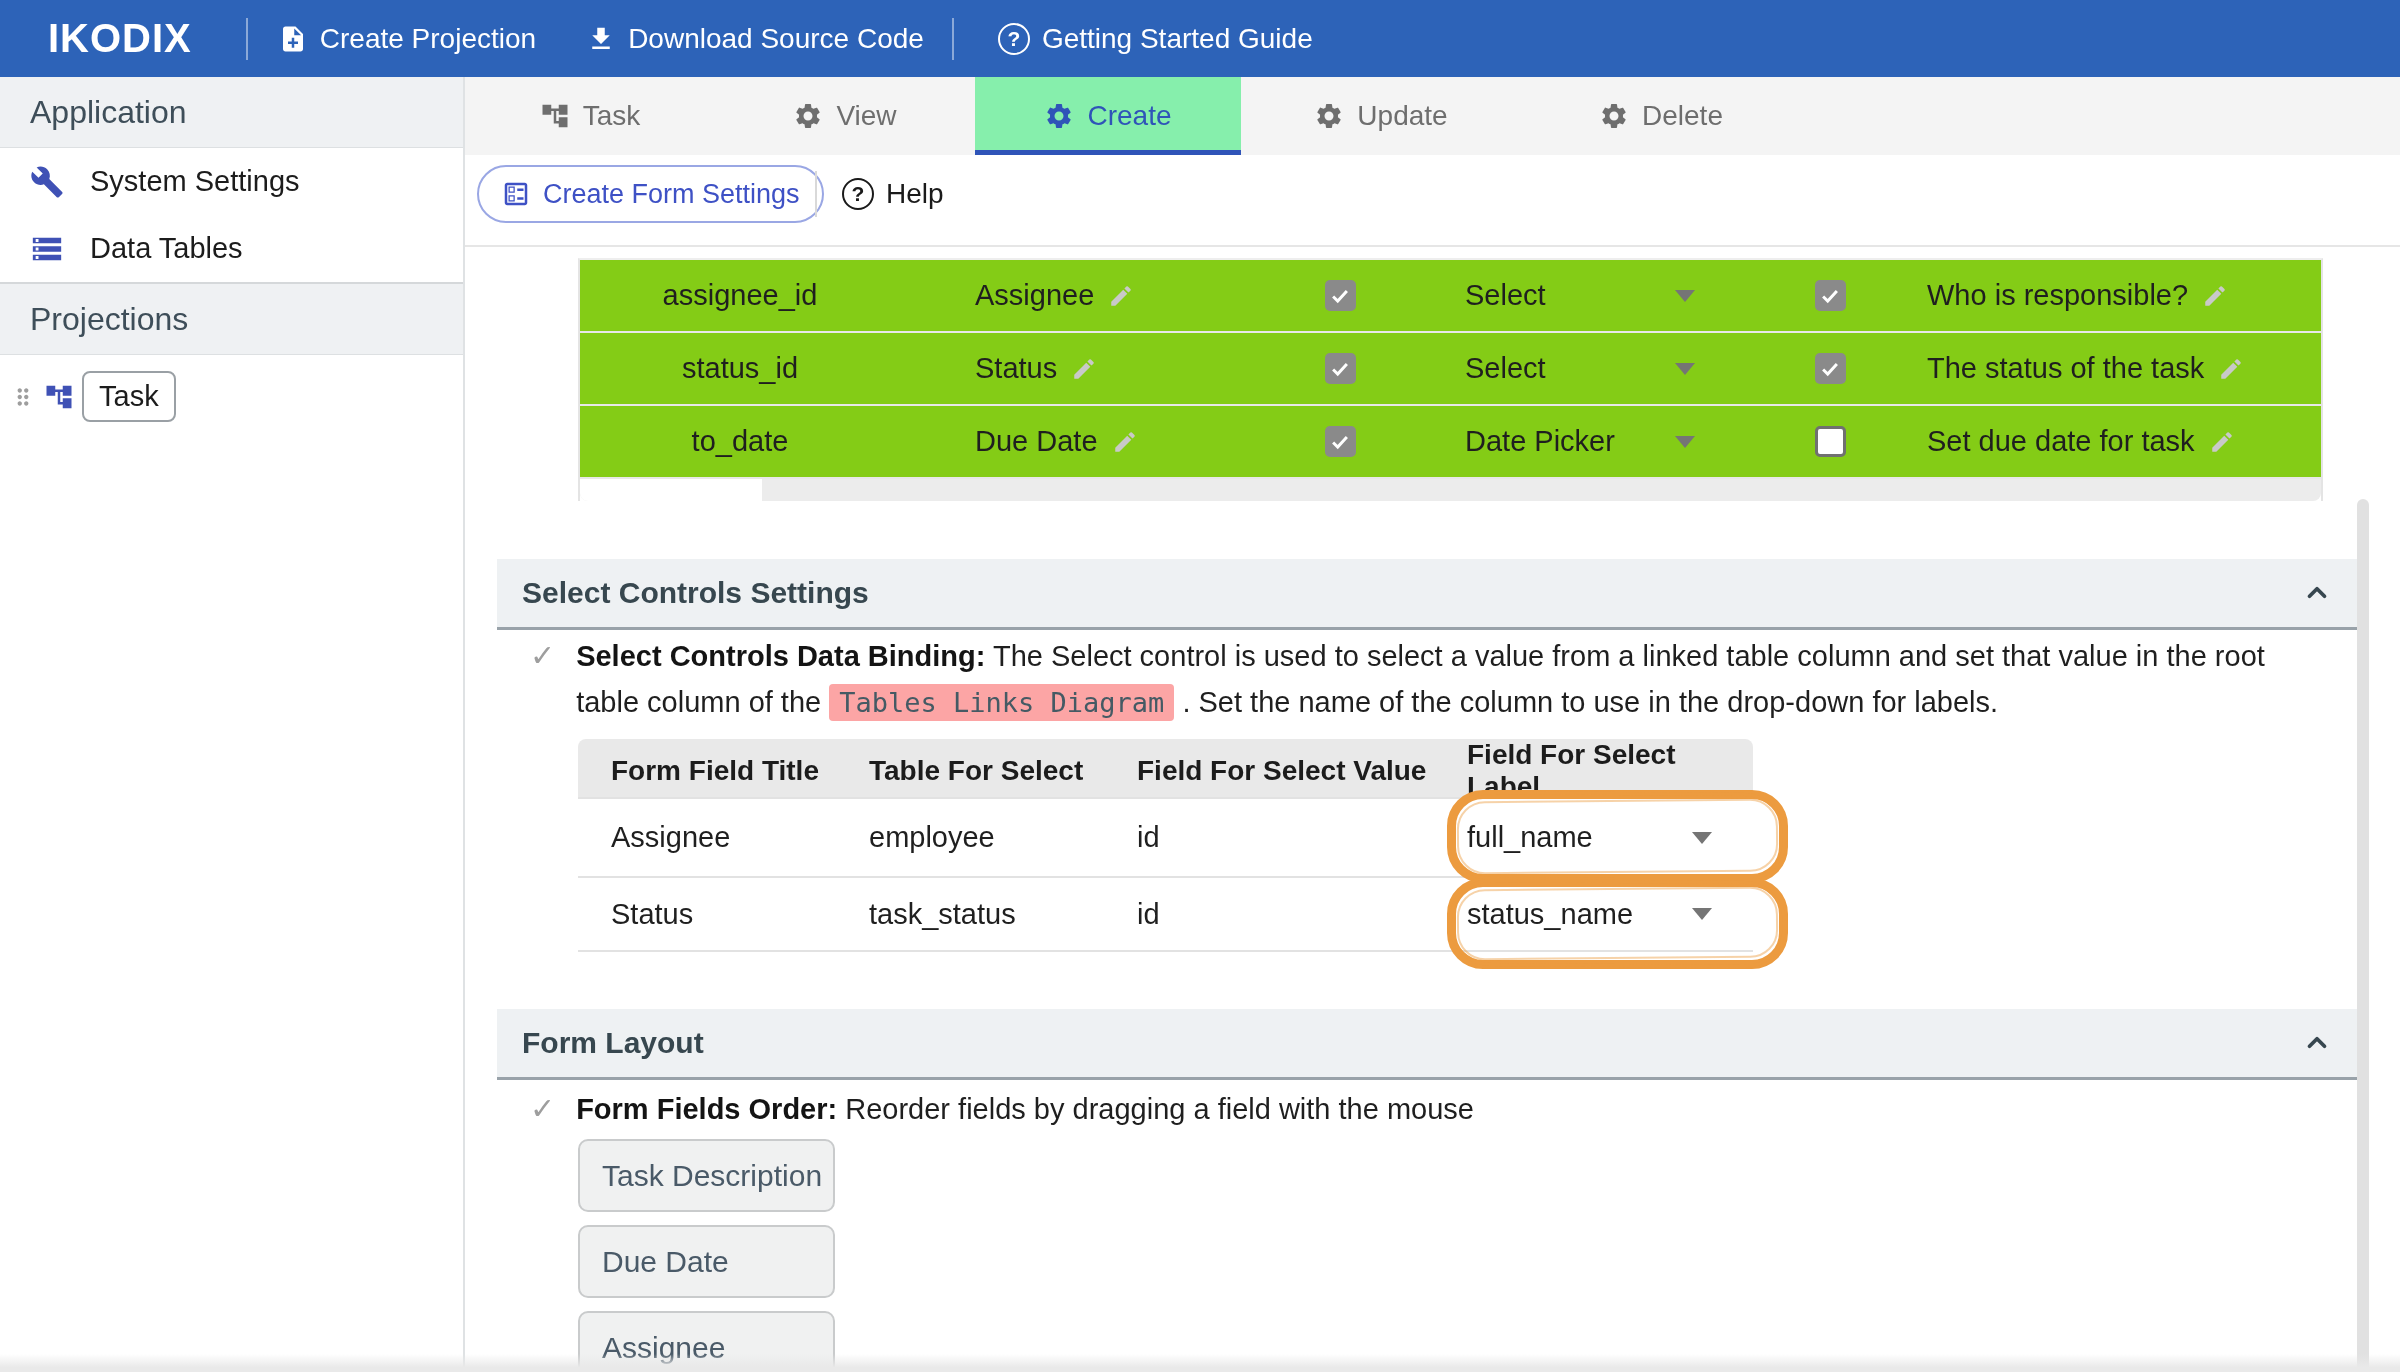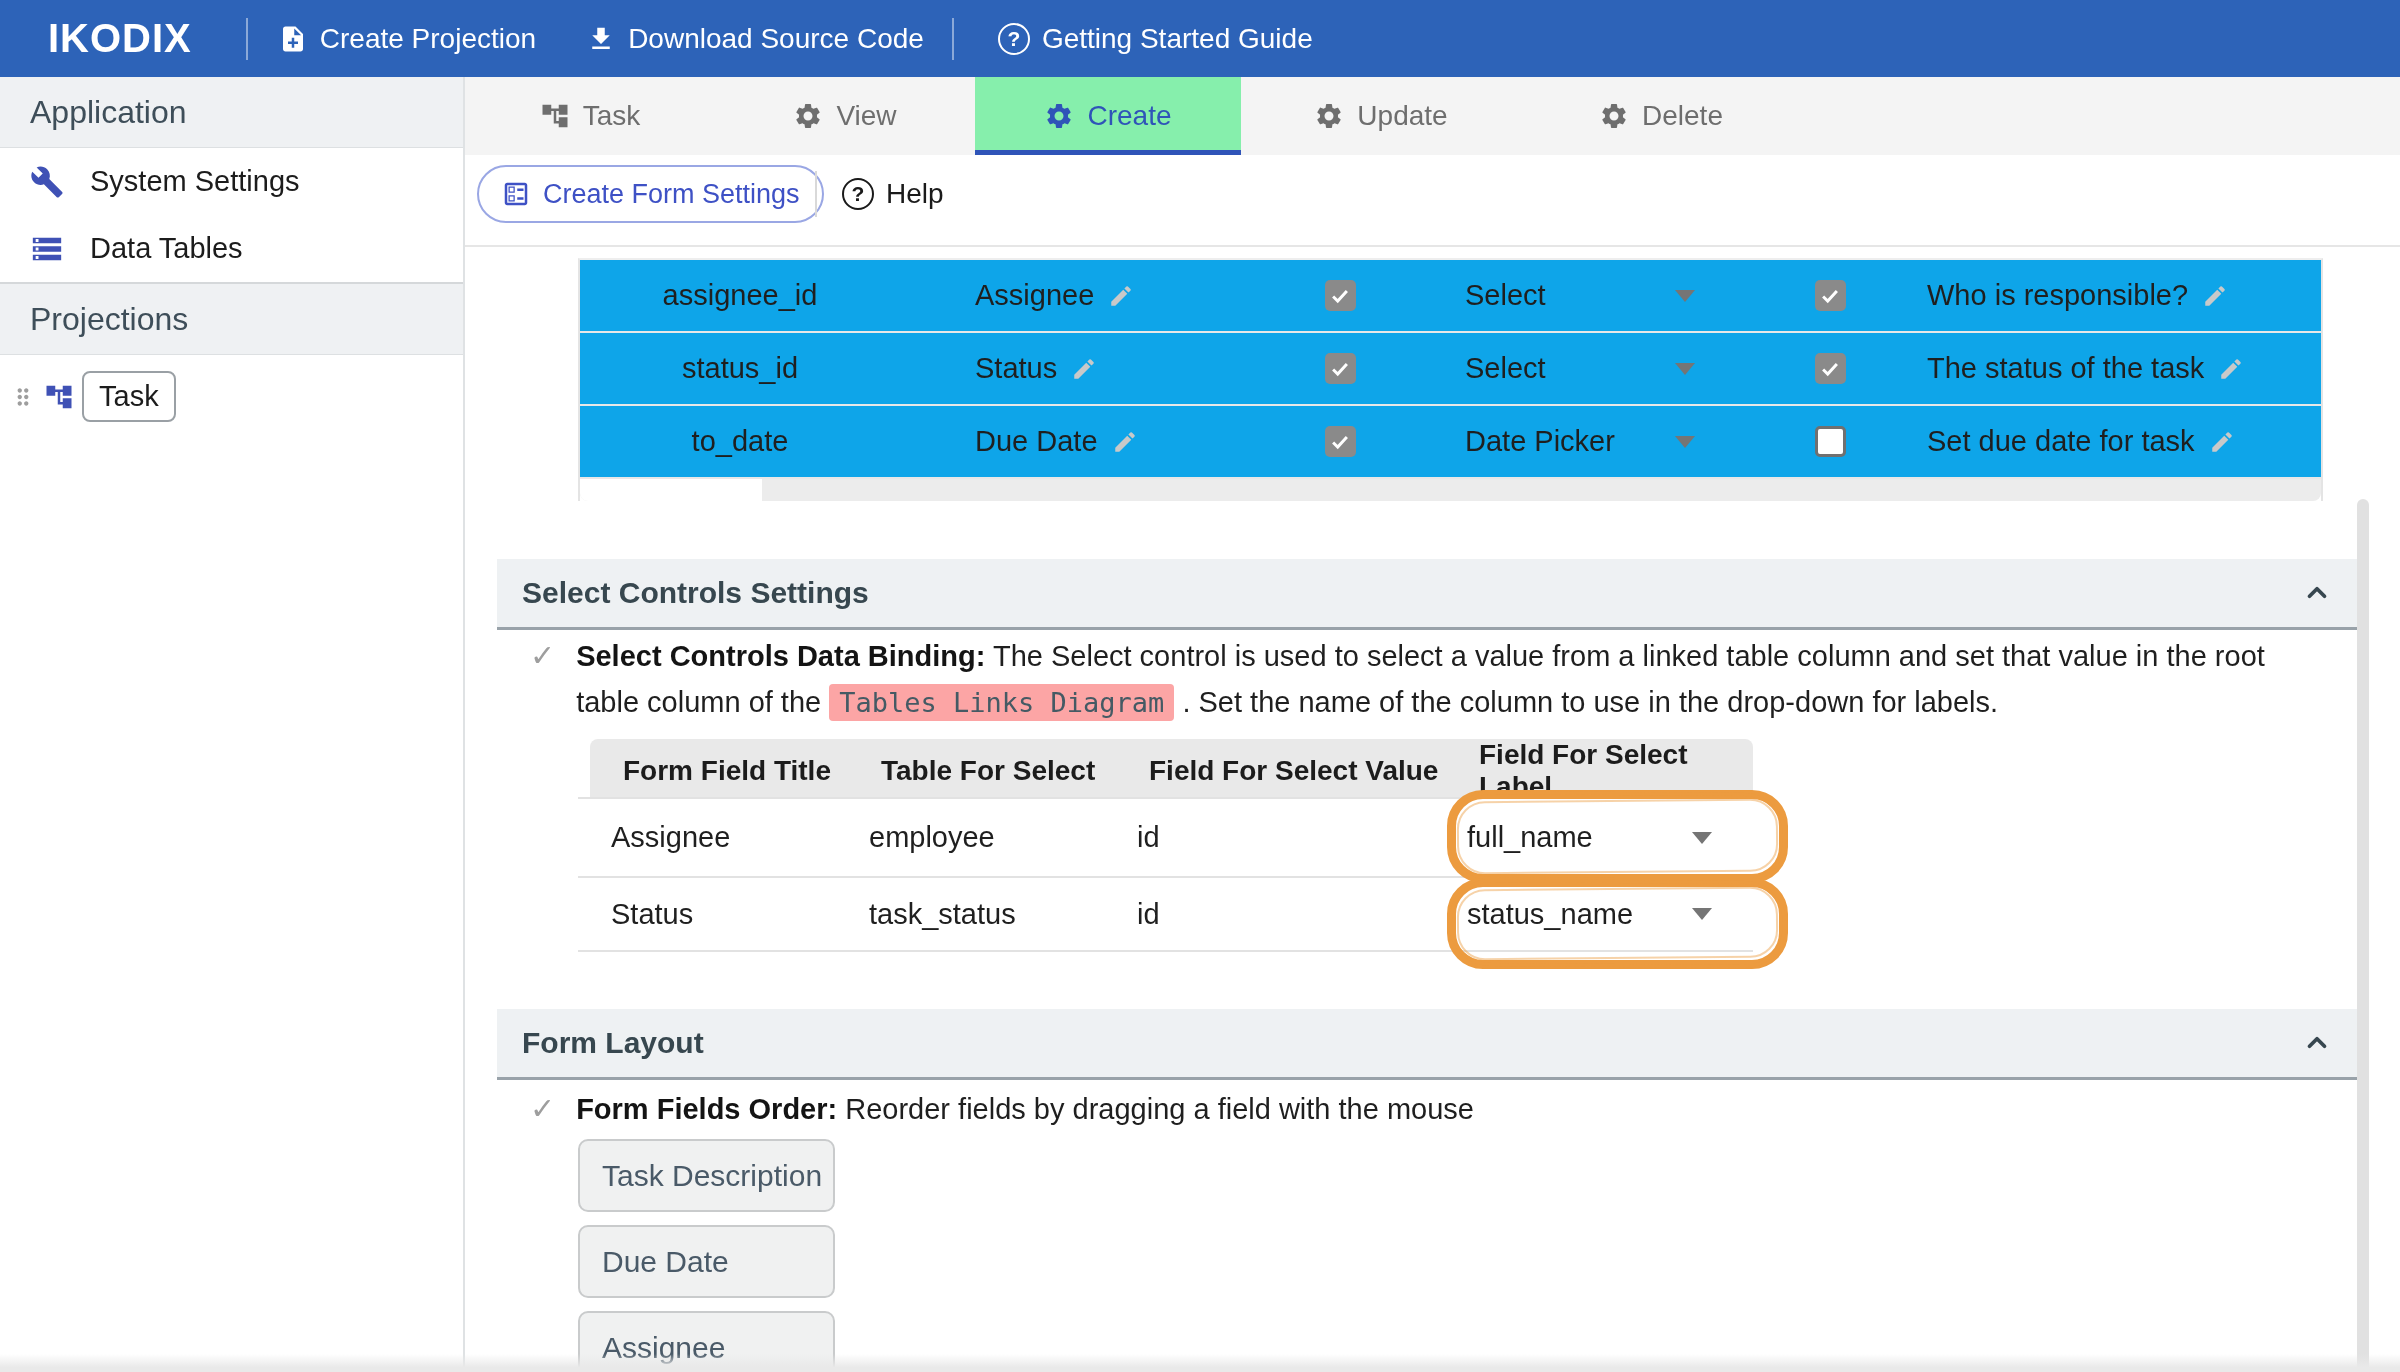--- a/index.html
+++ b/index.html
@@ -39,21 +39,21 @@
   .tab.active { background:#86efac; color:#2f54b8; box-shadow: inset 0 -5px 0 #2f54b8; }
 
   
   .btn-cfs { position:absolute; left:477px; top:165px; height:58px; display:flex; align-items:center; gap:12px; padding:0 22px; border:2px solid #9aa7e4; border-radius:29px; color:#3e51c5; font-size:27px; font-weight:500; background:#fff; cursor:pointer; }
   .tool-vdiv { position:absolute; left:815px; top:171px; width:2px; height:46px; background:#d9d9d9; }
   .help-item { position:absolute; left:842px; top:165px; height:58px; display:flex; align-items:center; gap:12px; font-size:28px; font-weight:500; color:#1a1a1a; cursor:pointer; }
   .toolbar-rule { position:absolute; left:465px; right:0; top:245px; height:2px; background:#e6e6e6; }
 
   
   .fields-card { position:absolute; left:578px; top:258px; width:1745px; border-left:2px solid #e4e4e4; border-right:2px solid #e4e4e4; border-top:2px solid #eeeeee; }
-  .frow { display:grid; grid-template-columns:320px 360px 160px 330px 160px 1fr; height:73px; align-items:center; font-size:29px; color:#1f1f1f; border-bottom:2px solid #e8e8e8; background:#0ea5e9; }
+  .frow { display:grid; grid-template-columns:320px 360px 160px 330px 160px 1fr; height:73px; align-items:center; font-size:29px; color:#1f1f1f; border-bottom:2px solid #e8e8e8; background:#84cc16; }
   .frow:last-of-type { border-bottom:none; }
   .fc-center { display:flex; justify-content:center; align-items:center; }
   .fc-title { padding-left:75px; display:flex; align-items:center; gap:14px; }
   .fc-control { padding-left:45px; }
   .fc-desc { padding-left:17px; display:flex; align-items:center; gap:14px; }
   .sel-inline { display:flex; align-items:center; justify-content:space-between; width:230px; cursor:pointer; }
   .sel-inline.wide { width:245px; }
   .tri { width:0; height:0; border-left:10px solid transparent; border-right:10px solid transparent; border-top:12px solid #757575; }
   .cbx { width:31px; height:31px; border-radius:5px; background:#8a8a8a; display:flex; align-items:center; justify-content:center; cursor:pointer; }
   .cbx.unchecked { background:#fff; border:3px solid #707070; }
@@ -71,21 +71,21 @@
   .hint { position:absolute; left:530px; display:flex; gap:21px; color:#1f1f1f; }
   .hint .check { font-size:30px; color:#9e9e9e; line-height:45px; }
   .hint p { font-size:29px; line-height:46px; width:1720px; }
   .hint b { color:#141414; }
   .hint.h1 { top:633px; }
   .hint.h2 { top:1086px; }
   .chip { font-family:"DejaVu Sans Mono", monospace; font-size:27px; background:#fca5a5; color:#455a64; border-radius:4px; padding:3px 10px; }
 
   
   .sel-table { position:absolute; left:578px; top:739px; width:1175px; font-size:29px; color:#1f1f1f; }
-  .sel-head { display:grid; grid-template-columns:258px 268px 330px 319px; height:58px; align-items:center; background:#e9e9e9; border-radius:8px 8px 0 0; font-weight:bold; font-size:28px; color:#1c1c1c;margin-left:12px; }
+  .sel-head { display:grid; grid-template-columns:258px 268px 330px 319px; height:58px; align-items:center; background:#e9e9e9; border-radius:8px 8px 0 0; font-weight:bold; font-size:28px; color:#1c1c1c; }
   .sel-head > div { padding-left:33px; }
   .sel-row { display:grid; grid-template-columns:258px 268px 330px 319px; align-items:center; background:#fff; border-top:2px solid #e2e2e2; }
   .sel-row.r1 { height:79px; } .sel-row.r2 { height:76px; border-bottom:2px solid #e2e2e2; }
   .sel-row > div { padding-left:33px; }
   .sel-row .ddwrap { padding-right:20px; }
 
   
   .oval { position:absolute; left:1447px; width:341px; border:9px solid #ec9b3f; border-radius:36px; pointer-events:none; z-index:5; }
   .oval::before { content:""; position:absolute; inset:-7px; border:3px solid rgba(236,155,63,.55); border-radius:42px; transform:rotate(.4deg); }
   .oval::after { content:""; position:absolute; inset:1px; border:2px solid rgba(236,155,63,.45); border-radius:28px; transform:rotate(-.5deg); }

